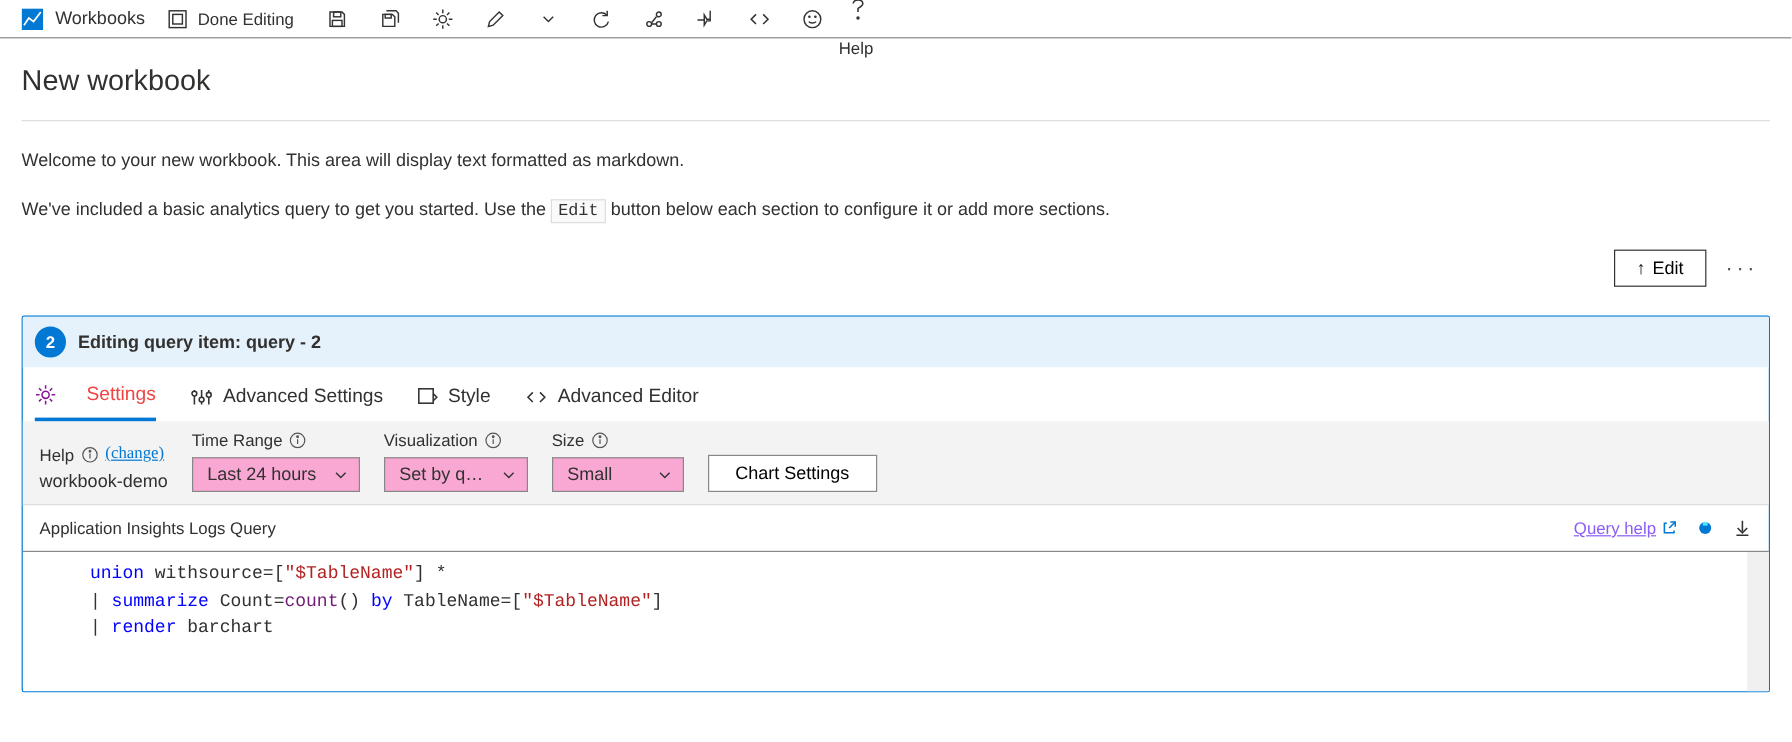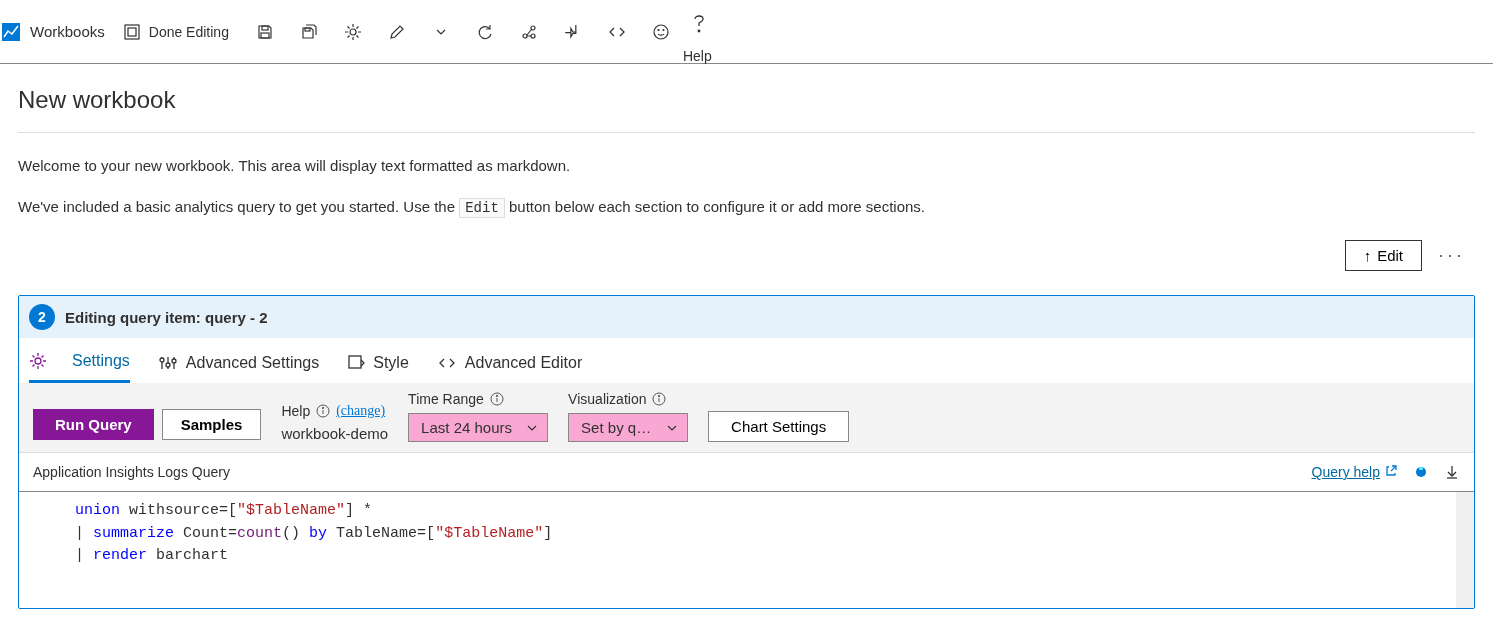--- a/index.html
+++ b/index.html
@@ -7,22 +7,22 @@
     margin: 0;
     font-family: "Segoe UI", -apple-system, BlinkMacSystemFont, sans-serif;
     font-size: 14px;
     color: #323130;
     background: #fff;
   }
   
   .top-toolbar {
     display: flex;
     align-items: center;
-    height: 64px;
-    padding: 0 2px;
+    height: 32px;
+    padding: 0 18px;
     border-bottom: 1px solid #888;
     gap: 0;
   }
   .wb-logo {
     width: 18px; height: 18px;
     display: inline-flex; align-items: center; justify-content: center;
     margin-right: 10px;
   }
   .wb-title {
     font-size: 15px;
@@ -129,21 +129,21 @@
     padding: 10px 10px 0 10px;
     align-items: center;
   }
   .tab {
     display: flex; align-items: center; gap: 8px;
     padding: 4px 0 10px 0;
     cursor: pointer;
     font-size: 16px;
   }
   .tab.active {
-    color: #0369a1;
+    color: #ef4444;
     border-bottom: 3px solid #0078d4;
     font-weight: 400;
     gap: 25px;
   }
   .tab.active svg { stroke: #881798; }
   
   .controls-row {
     background: #f3f3f3;
     padding: 8px 14px 10px 14px;
     display: flex;
@@ -211,24 +211,24 @@
     display: flex;
     align-items: center;
     justify-content: space-between;
     padding: 10px 14px;
     border-bottom: 1px solid #888;
   }
   .query-bar-right {
     display: flex; align-items: center; gap: 14px;
   }
   .query-help-link {
-    color: #0369a1;
+    color: #8b5cf6;
     text-decoration: underline;
     cursor: pointer;
-    display: flex; align-items: flex-start; gap: 4px;
+    display: flex; align-items: center; gap: 4px;
   }
   .icon-right {
     cursor: pointer;
   }
   
   .code-area {
     font-family: Consolas, "Courier New", monospace;
     font-size: 15px;
     padding: 8px 14px 40px 56px;
     min-height: 100px;
@@ -419,24 +419,20 @@
           <svg width="20" height="18" viewBox="0 0 20 18" fill="none" stroke="#333" stroke-width="1.3">
               <polyline points="7,5 3,9 7,13"></polyline>
               <polyline points="13,5 17,9 13,13"></polyline>
             </svg>
         </span>
         <span>Advanced Editor</span>
       </div>
     </div>
 
     <div class="controls-row">
-      <div class="button-row">
-        <button class="run-query-btn">Run Query</button>
-        <button class="samples-btn">Samples</button>
-      </div>
 
       <div class="control-group">
         <div class="control-label">
           <span>Help</span>
           <span class="info-icon">
             <svg width="14" height="14" viewBox="0 0 14 14" fill="none" stroke="#555" stroke-width="1">
                 <circle cx="7" cy="7" r="6"></circle>
                 <line x1="7" y1="6" x2="7" y2="10"></line>
                 <circle cx="7" cy="4" r="0.7" fill="#555"></circle>
               </svg>
@@ -481,20 +477,40 @@
         <div class="dropdown" style="min-width:120px">
           <span>Set by q…</span>
           <span>
             <svg width="14" height="14" viewBox="0 0 14 14" fill="none" stroke="#333" stroke-width="1.2">
                 <polyline points="3,5 7,9 11,5"></polyline>
               </svg>
           </span>
         </div>
       </div>
 
+      <div class="control-group">
+        <div class="control-label">
+          <span>Size</span>
+          <span class="info-icon">
+            <svg width="14" height="14" viewBox="0 0 14 14" fill="none" stroke="#555" stroke-width="1">
+                <circle cx="7" cy="7" r="6"></circle>
+                <line x1="7" y1="6" x2="7" y2="10"></line>
+                <circle cx="7" cy="4" r="0.7" fill="#555"></circle>
+              </svg>
+          </span>
+        </div>
+        <div class="dropdown" style="min-width:110px">
+          <span>Small</span>
+          <span>
+            <svg width="14" height="14" viewBox="0 0 14 14" fill="none" stroke="#333" stroke-width="1.2">
+                <polyline points="3,5 7,9 11,5"></polyline>
+              </svg>
+          </span>
+        </div>
+      </div>
 
       <div class="control-group" style="justify-content:flex-end">
         <button class="chart-settings-btn">Chart Settings</button>
       </div>
     </div>
 
     <div class="query-bar">
       <div>Application Insights Logs Query</div>
       <div class="query-bar-right">
         <a class="query-help-link">

